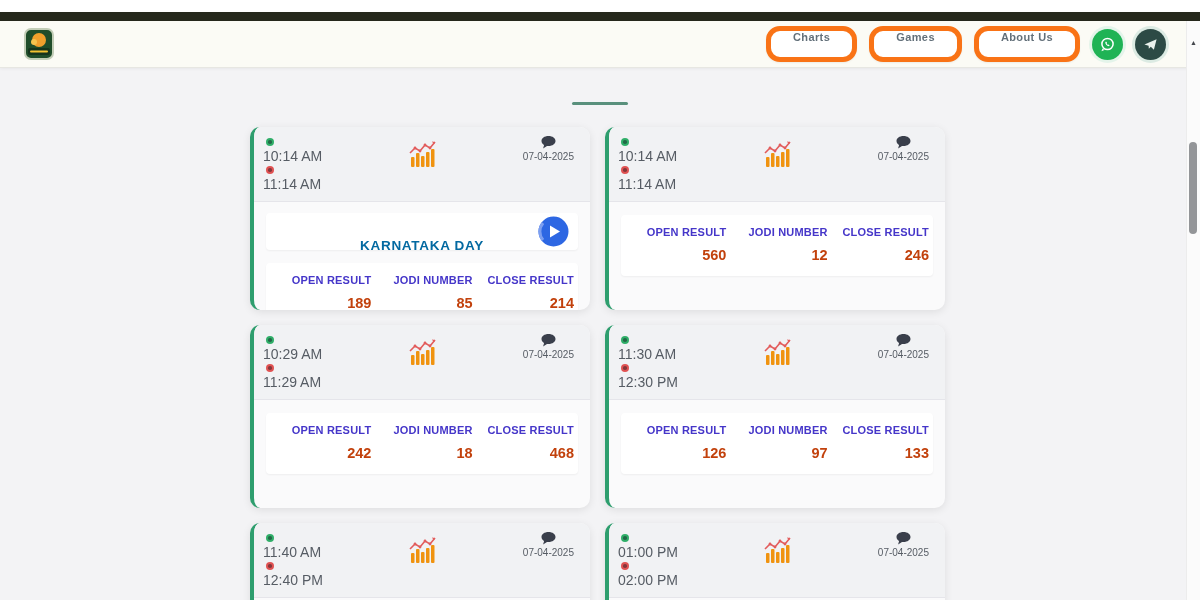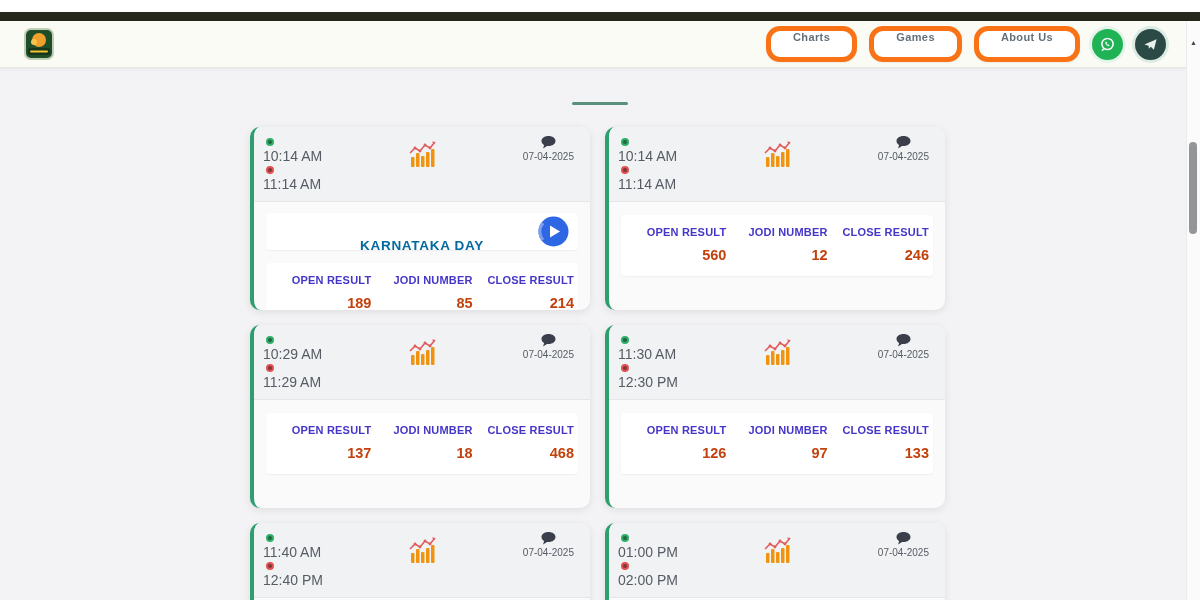--- a/index.html
+++ b/index.html
@@ -227,21 +227,21 @@
         <div class="date-block">
           <svg class="bubble" width="15" height="14" viewBox="0 0 15 14">
             <path d="M7.5 0 C3.4 0 .5 2.2 .5 5 c0 1.6 1 3 2.6 3.9 L2.1 12.6 6 9.9 c.5.1 1 .1 1.5.1 4.1 0 7-2.2 7-5 S11.6 0 7.5 0 Z" fill="#3a3f4b"></path>
           </svg>
           <span>07-04-2025</span>
         </div>
       </div>
       <div class="results">
         <div class="res-col">
           <span class="res-label">OPEN RESULT</span>
-          <span class="res-value">137</span>
+          <span class="res-value">242</span>
         </div>
         <div class="res-col">
           <span class="res-label">JODI NUMBER</span>
           <span class="res-value">18</span>
         </div>
         <div class="res-col">
           <span class="res-label">CLOSE RESULT</span>
           <span class="res-value">468</span>
         </div>
       </div>

